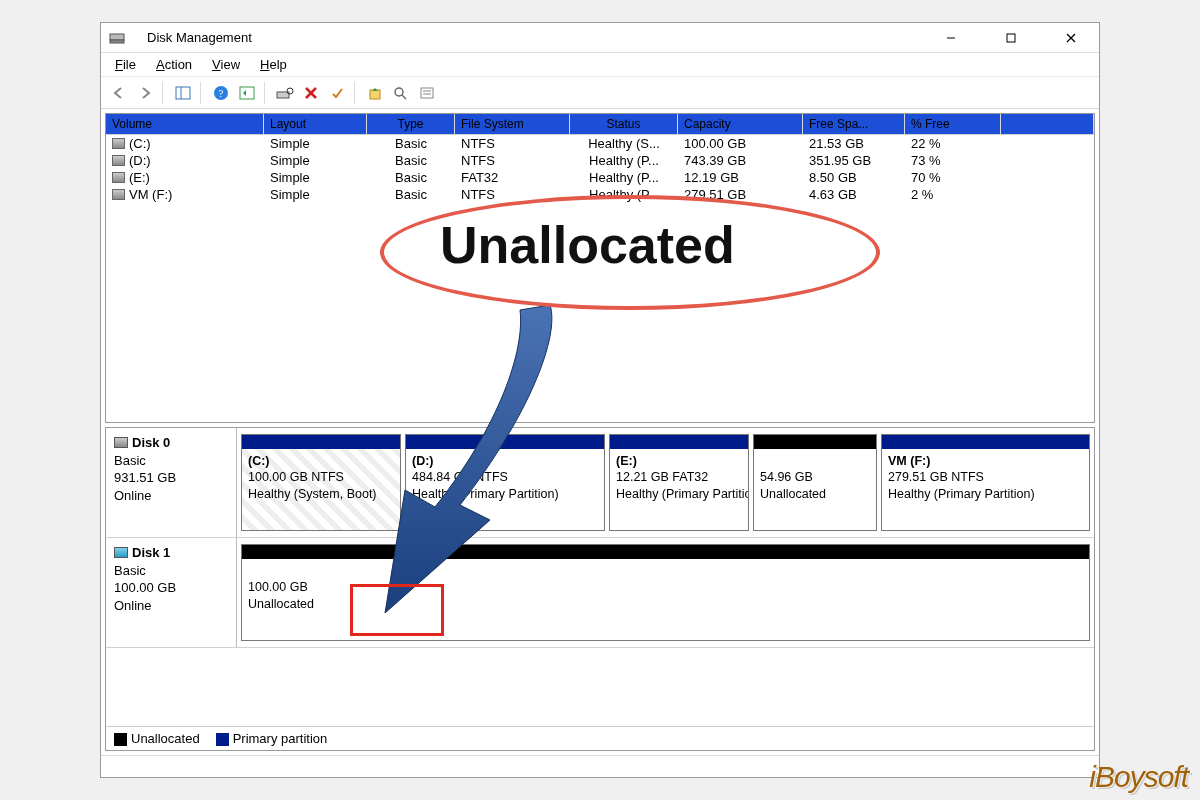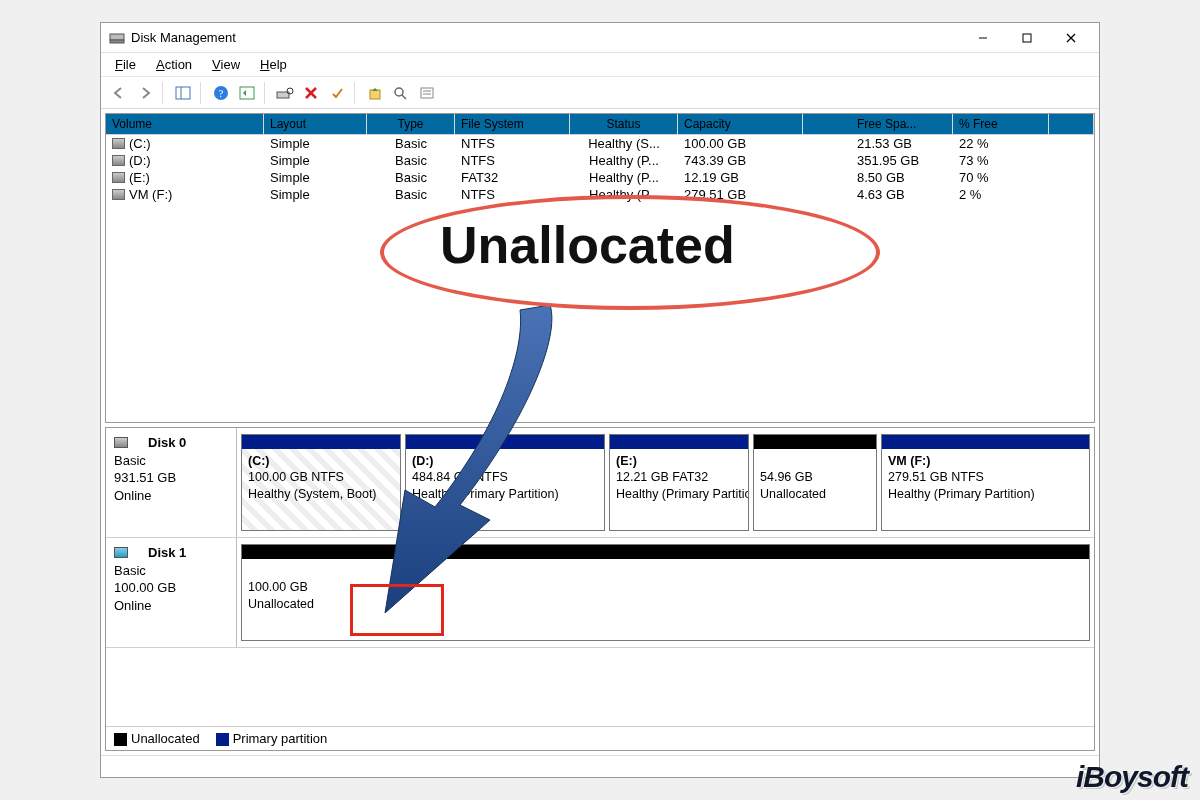--- a/index.html
+++ b/index.html
@@ -22,20 +22,21 @@
     border: 1px solid #999;
     display: flex;
     flex-direction: column;
   }
   .titlebar {
     height: 30px;
     display: flex;
     align-items: center;
     padding: 0 6px 0 8px;
     border-bottom: 1px solid #e0e0e0;
+    gap: 16px;
   }
   .titlebar .app-icon {
     width: 16px; height: 16px; margin-right: 6px;
     display: inline-block;
   }
   .title-text { flex: 1; font-size: 13px; }
   .win-btn {
     width: 44px; height: 28px;
     display: flex; align-items: center; justify-content: center;
     font-size: 13px;
@@ -69,21 +70,21 @@
   .volume-table {
     border: 1px solid #999;
     height: 310px;
     display: flex; flex-direction: column;
     overflow: hidden;
     position: relative;
   }
   .thead {
     display: flex;
     border-bottom: 1px solid #d0d0d0;
-    background: #0369a1;
+    background: #1d4ed8;
   }
   .th {
     border-right: 1px solid #d8d8d8;
     padding: 3px 6px;
     font-size: 12px;
     overflow: hidden;
     white-space: nowrap;
     text-overflow: ellipsis;
   }
   .tbody { flex: 1; }
@@ -94,21 +95,21 @@
     overflow: hidden;
     white-space: nowrap;
     text-overflow: ellipsis;
   }
   .c0 { width: 158px; display:flex; align-items:center; gap:4px;}
   .c1 { width: 103px; }
   .c2 { width: 88px; text-align: center; }
   .c3 { width: 115px; }
   .c4 { width: 108px; text-align: center; }
   .c5 { width: 125px; }
-  .c6 { width: 102px; margin-left: 48px; }
+  .c6 { width: 102px; }
   .c7 { width: 96px; }
   .c8 { flex: 1; }
   .drive-ic { width:13px; height:11px; display:inline-block; background:linear-gradient(#ccc,#888); border:1px solid #666;}
 
   .disk-panel {
     border: 1px solid #999;
     flex: 1;
     display: flex; flex-direction: column;
     overflow-y: auto;
   }
@@ -117,21 +118,21 @@
     border-bottom: 1px solid #d0d0d0;
     min-height: 110px;
   }
   .diskinfo {
     width: 131px;
     border-right: 1px solid #bbb;
     padding: 6px 8px;
     font-size: 13px;
     line-height: 1.35;
   }
-  .diskinfo .dname { font-weight: bold; display:flex; align-items:center; gap:20px;}
+  .diskinfo .dname { font-weight: bold; display:flex; align-items:center; gap:4px;}
   .diskinfo .dname .dic { width:14px; height:11px; background:linear-gradient(#ccc,#888); border:1px solid #555; display:inline-block;}
   .partbar {
     flex: 1;
     padding: 6px 4px;
     display: flex;
     gap: 4px;
   }
   .partition {
     border: 1px solid #777;
     display: flex; flex-direction: column;
@@ -188,22 +189,22 @@
   .arrow-svg {
     position:absolute;
     left:350px; top:295px;
     width:260px; height:330px;
     z-index:47;
     pointer-events:none;
   }
   .watermark {
     position:absolute;
     right:12px; bottom:6px;
-    font-size:30px; font-weight:bold; font-style:italic;
-    color:#0f172a;
+    font-size:30px; font-weight:normal; font-style:italic;
+    color:#a16207;
     text-shadow: 1px 1px 2px #fff, 2px 2px 0 #bbb;
     letter-spacing:-1px;
   }
   .statusbar { height:22px; border-top:1px solid #ddd; }
 </style>
 </head>
 <body>
 
 <div class="window">
 

